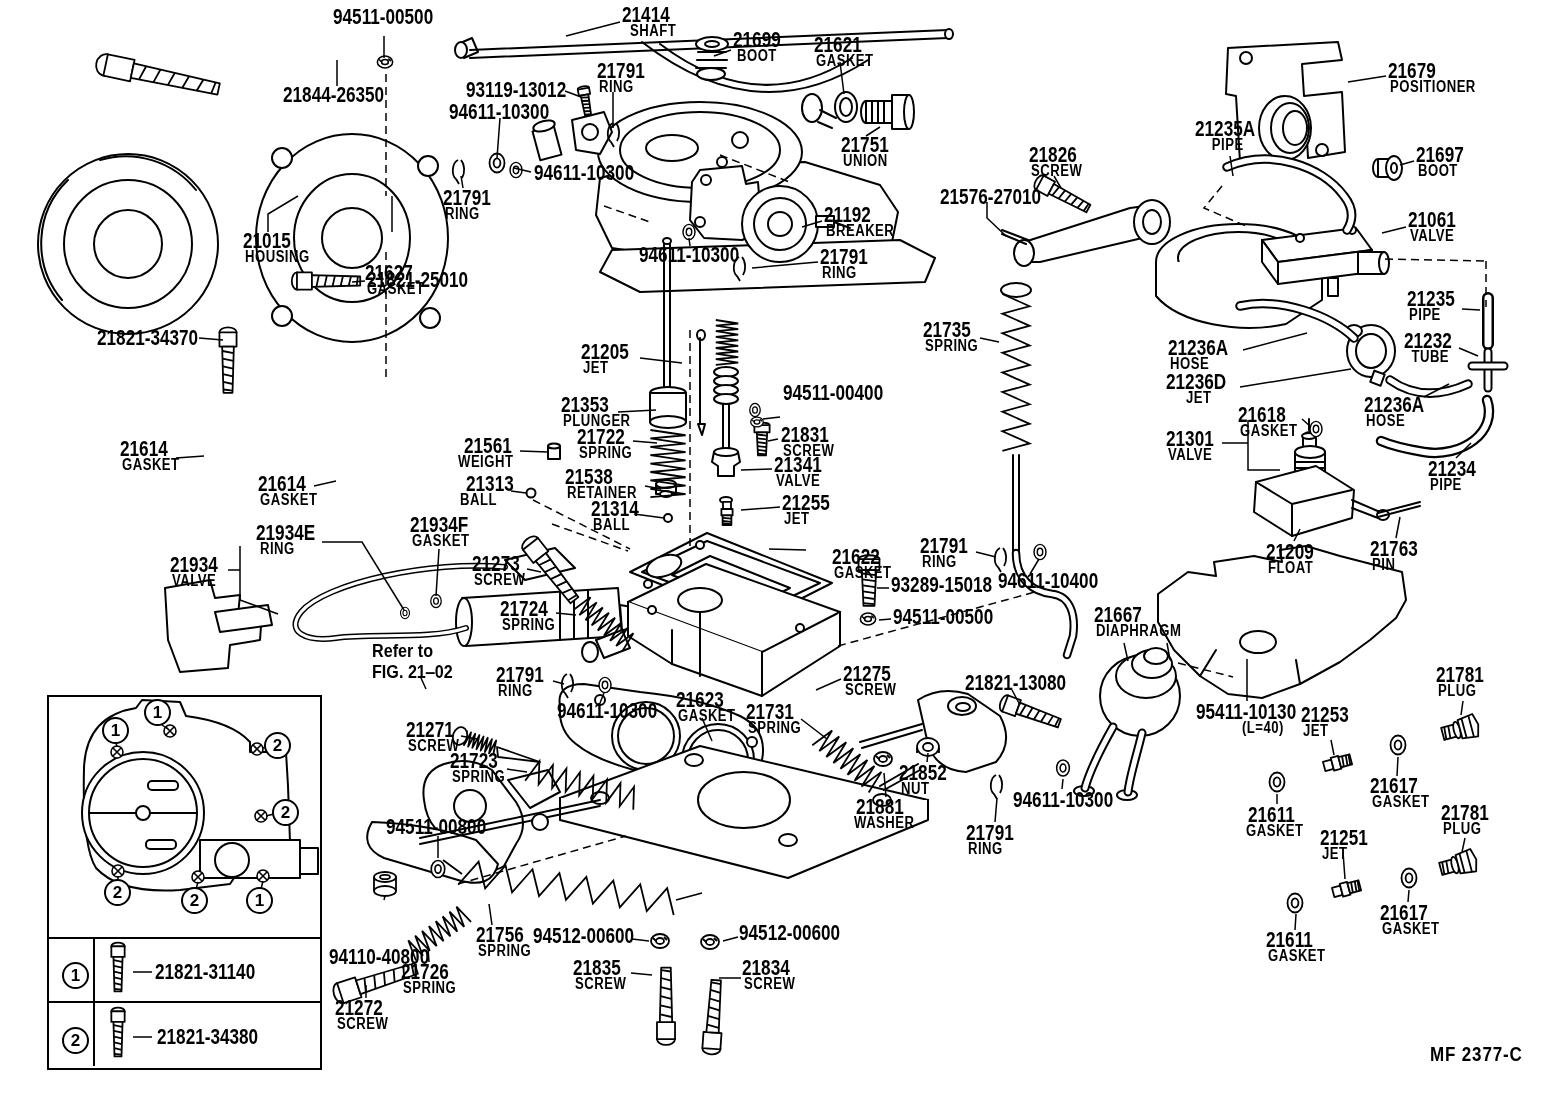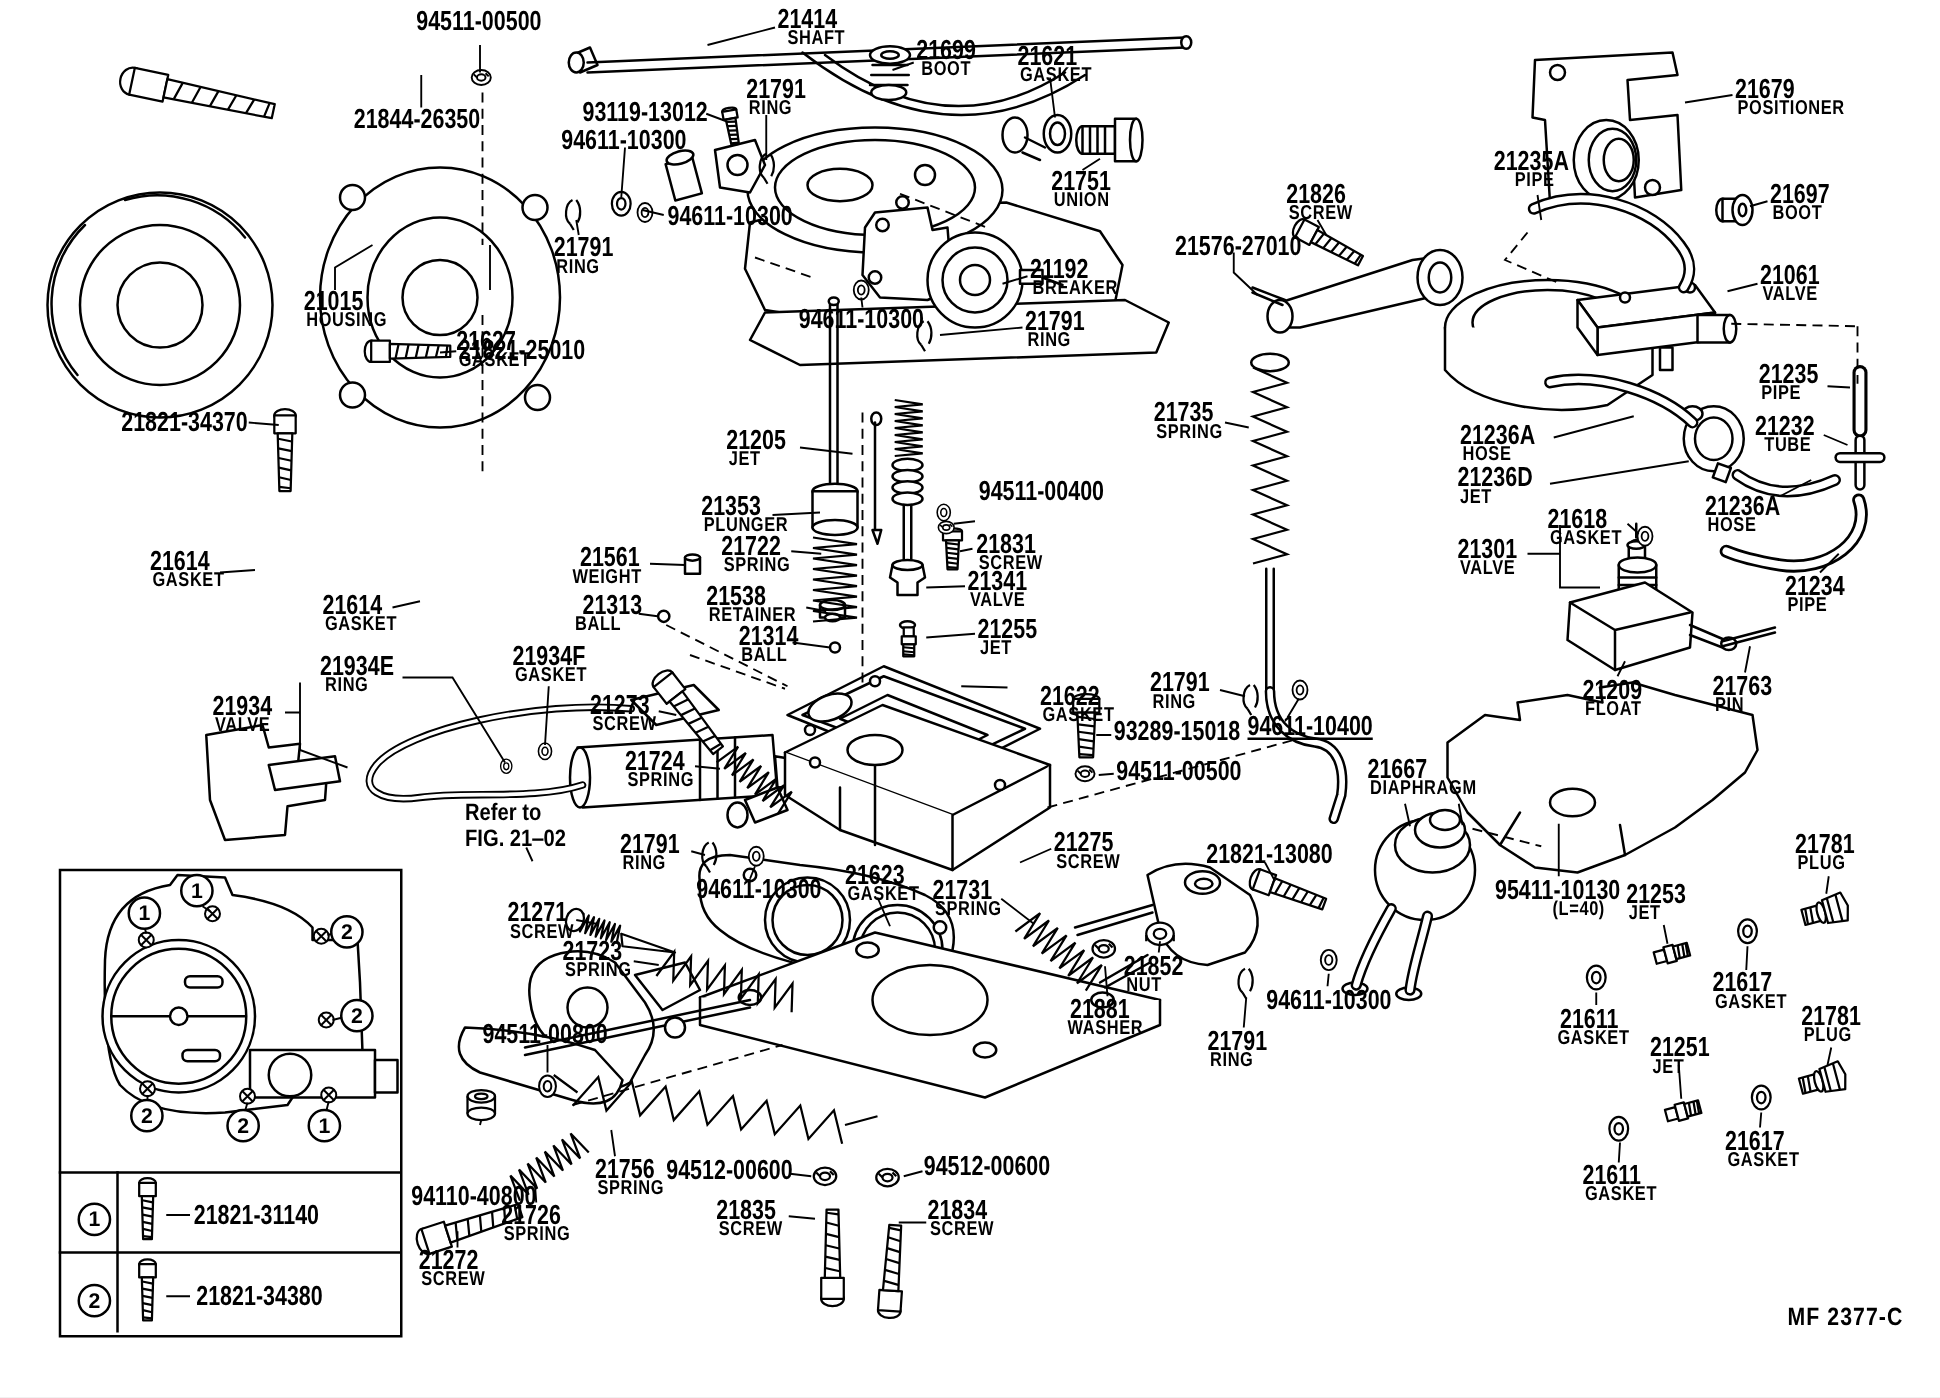--- a/index.html
+++ b/index.html
@@ -614,21 +614,21 @@
         <span class="d" style="margin-left: 2px;">SPRING</span>
       </div>
       <div class="lbl" style="left: 1168px; top: 339px;">
         <span class="n">21236A</span>
         <span class="d" style="margin-left: 2px;">HOSE</span>
       </div>
       <div class="lbl" style="left: 1404px; top: 332px; text-align: center;">
         <span class="n">21232</span>
         <span class="d" style="margin-left: 2px;">TUBE</span>
       </div>
-      <div class="lbl" style="left: 1166px; top: 373px;">
+      <div class="lbl" style="left: 1166px; top: 373px; text-align: center;">
         <span class="n">21236D</span>
         <span class="d" style="margin-left: 2px;">JET</span>
       </div>
       <div class="lbl" style="left: 1238px; top: 406px;">
         <span class="n">21618</span>
         <span class="d" style="margin-left: 2px;">GASKET</span>
       </div>
       <div class="lbl" style="left: 1364px; top: 396px;">
         <span class="n">21236A</span>
         <span class="d" style="margin-left: 2px;">HOSE</span>
@@ -715,21 +715,21 @@
         <span class="n">21273</span>
         <span class="d" style="margin-left: 2px;">SCREW</span>
       </div>
       <div class="lbl" style="left: 920px; top: 537px;">
         <span class="n">21791</span>
         <span class="d" style="margin-left: 2px;">RING</span>
       </div>
       <div class="lbl" style="left: 891px; top: 576px;">
         <span class="n">93289-15018</span>
       </div>
-      <div class="lbl" style="left: 998px; top: 572px; text-decoration: underline;">
+      <div class="lbl" style="left: 998px; top: 572px;">
         <span class="n">94611-10400</span>
       </div>
       <div class="lbl" style="left: 500px; top: 600px;">
         <span class="n">21724</span>
         <span class="d" style="margin-left: 2px;">SPRING</span>
       </div>
       <div class="lbl" style="left: 893px; top: 608px;">
         <span class="n">94511-00500</span>
       </div>
       <div class="lbl" style="left: 1094px; top: 606px;">

